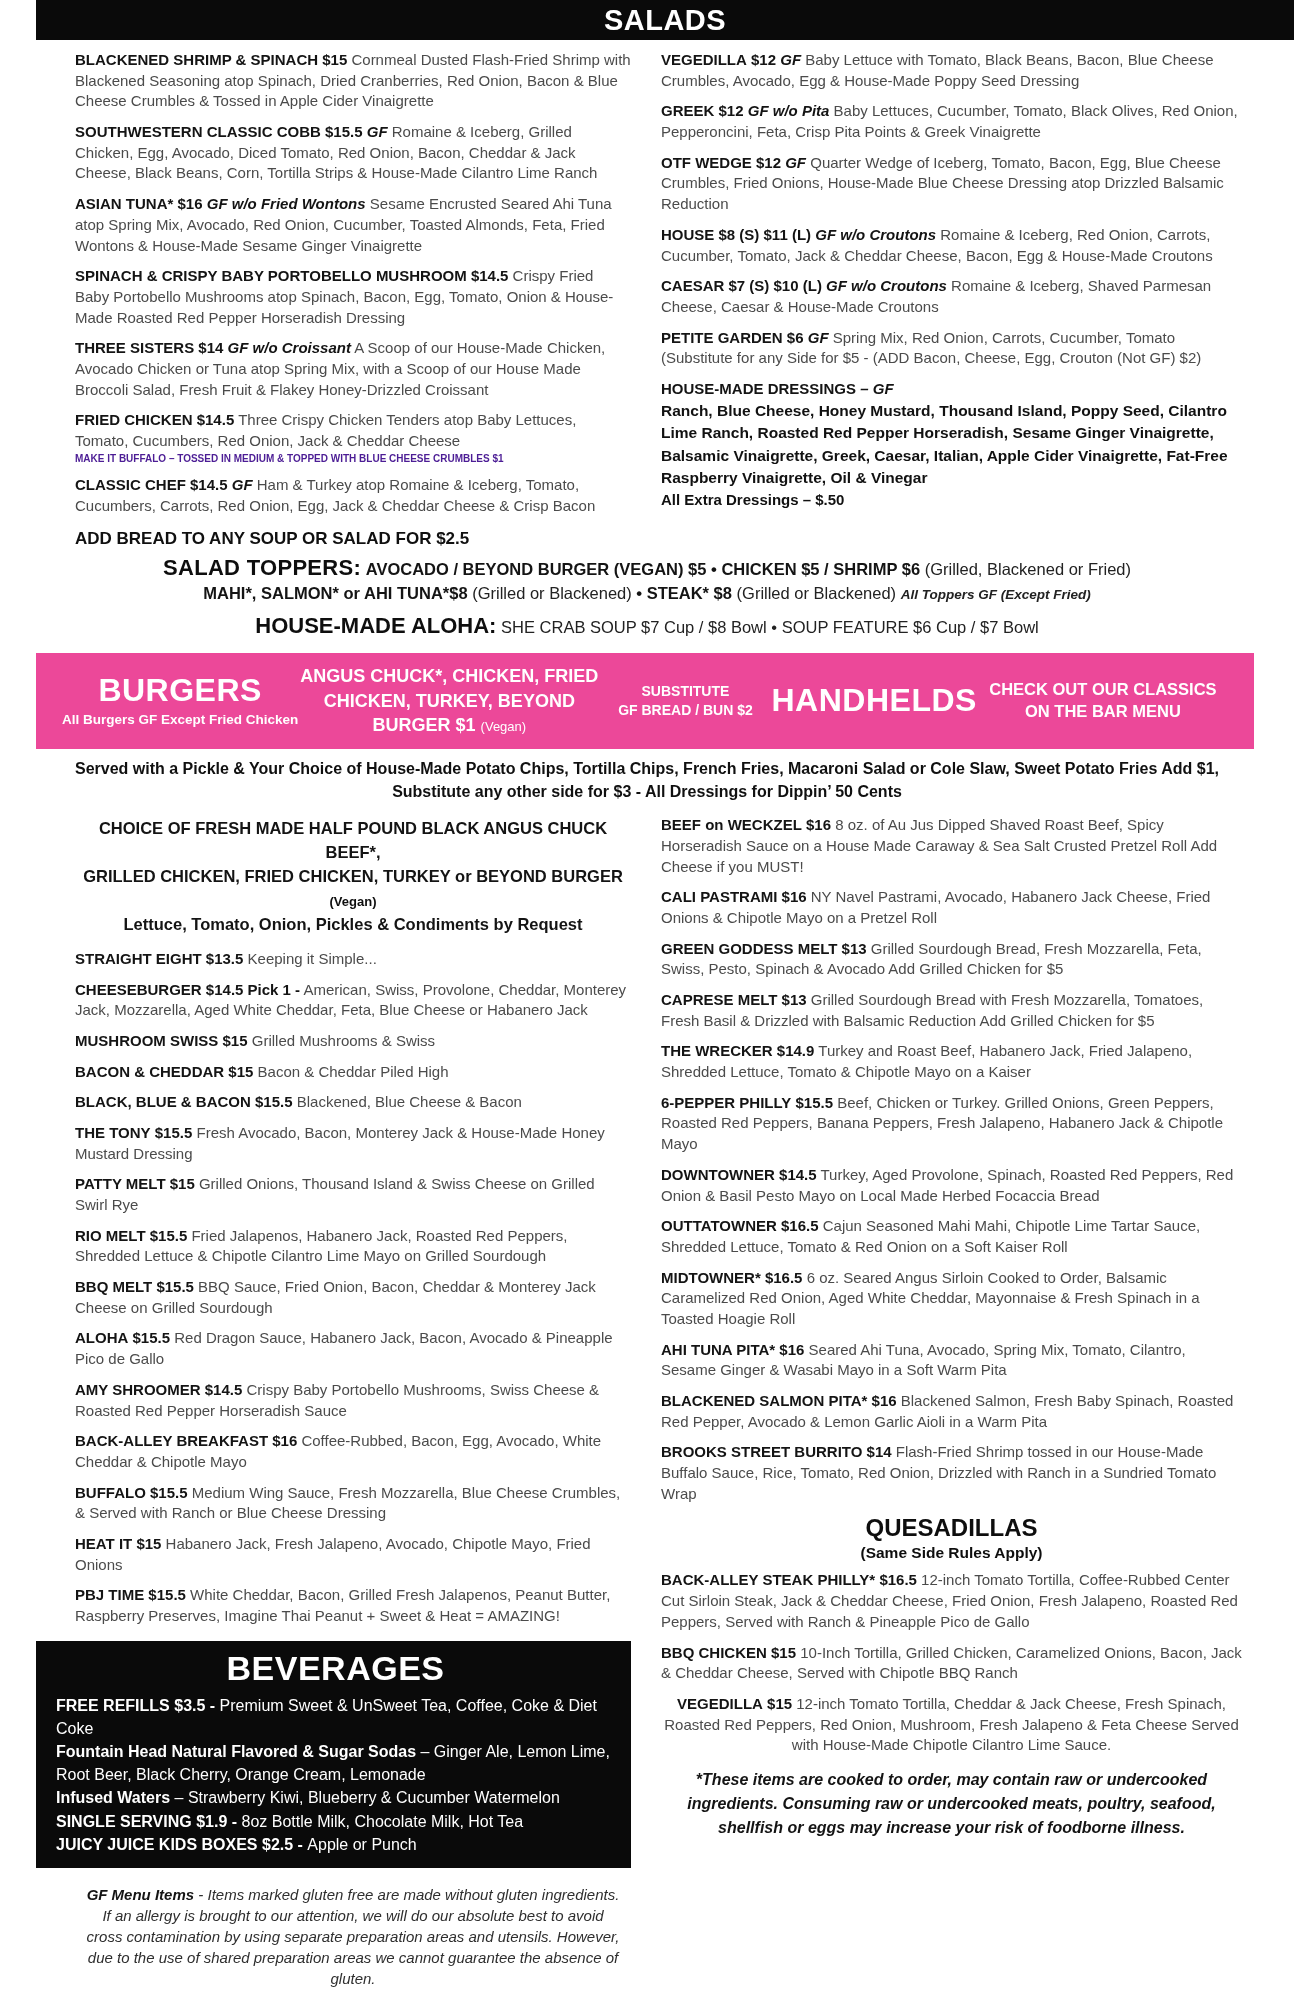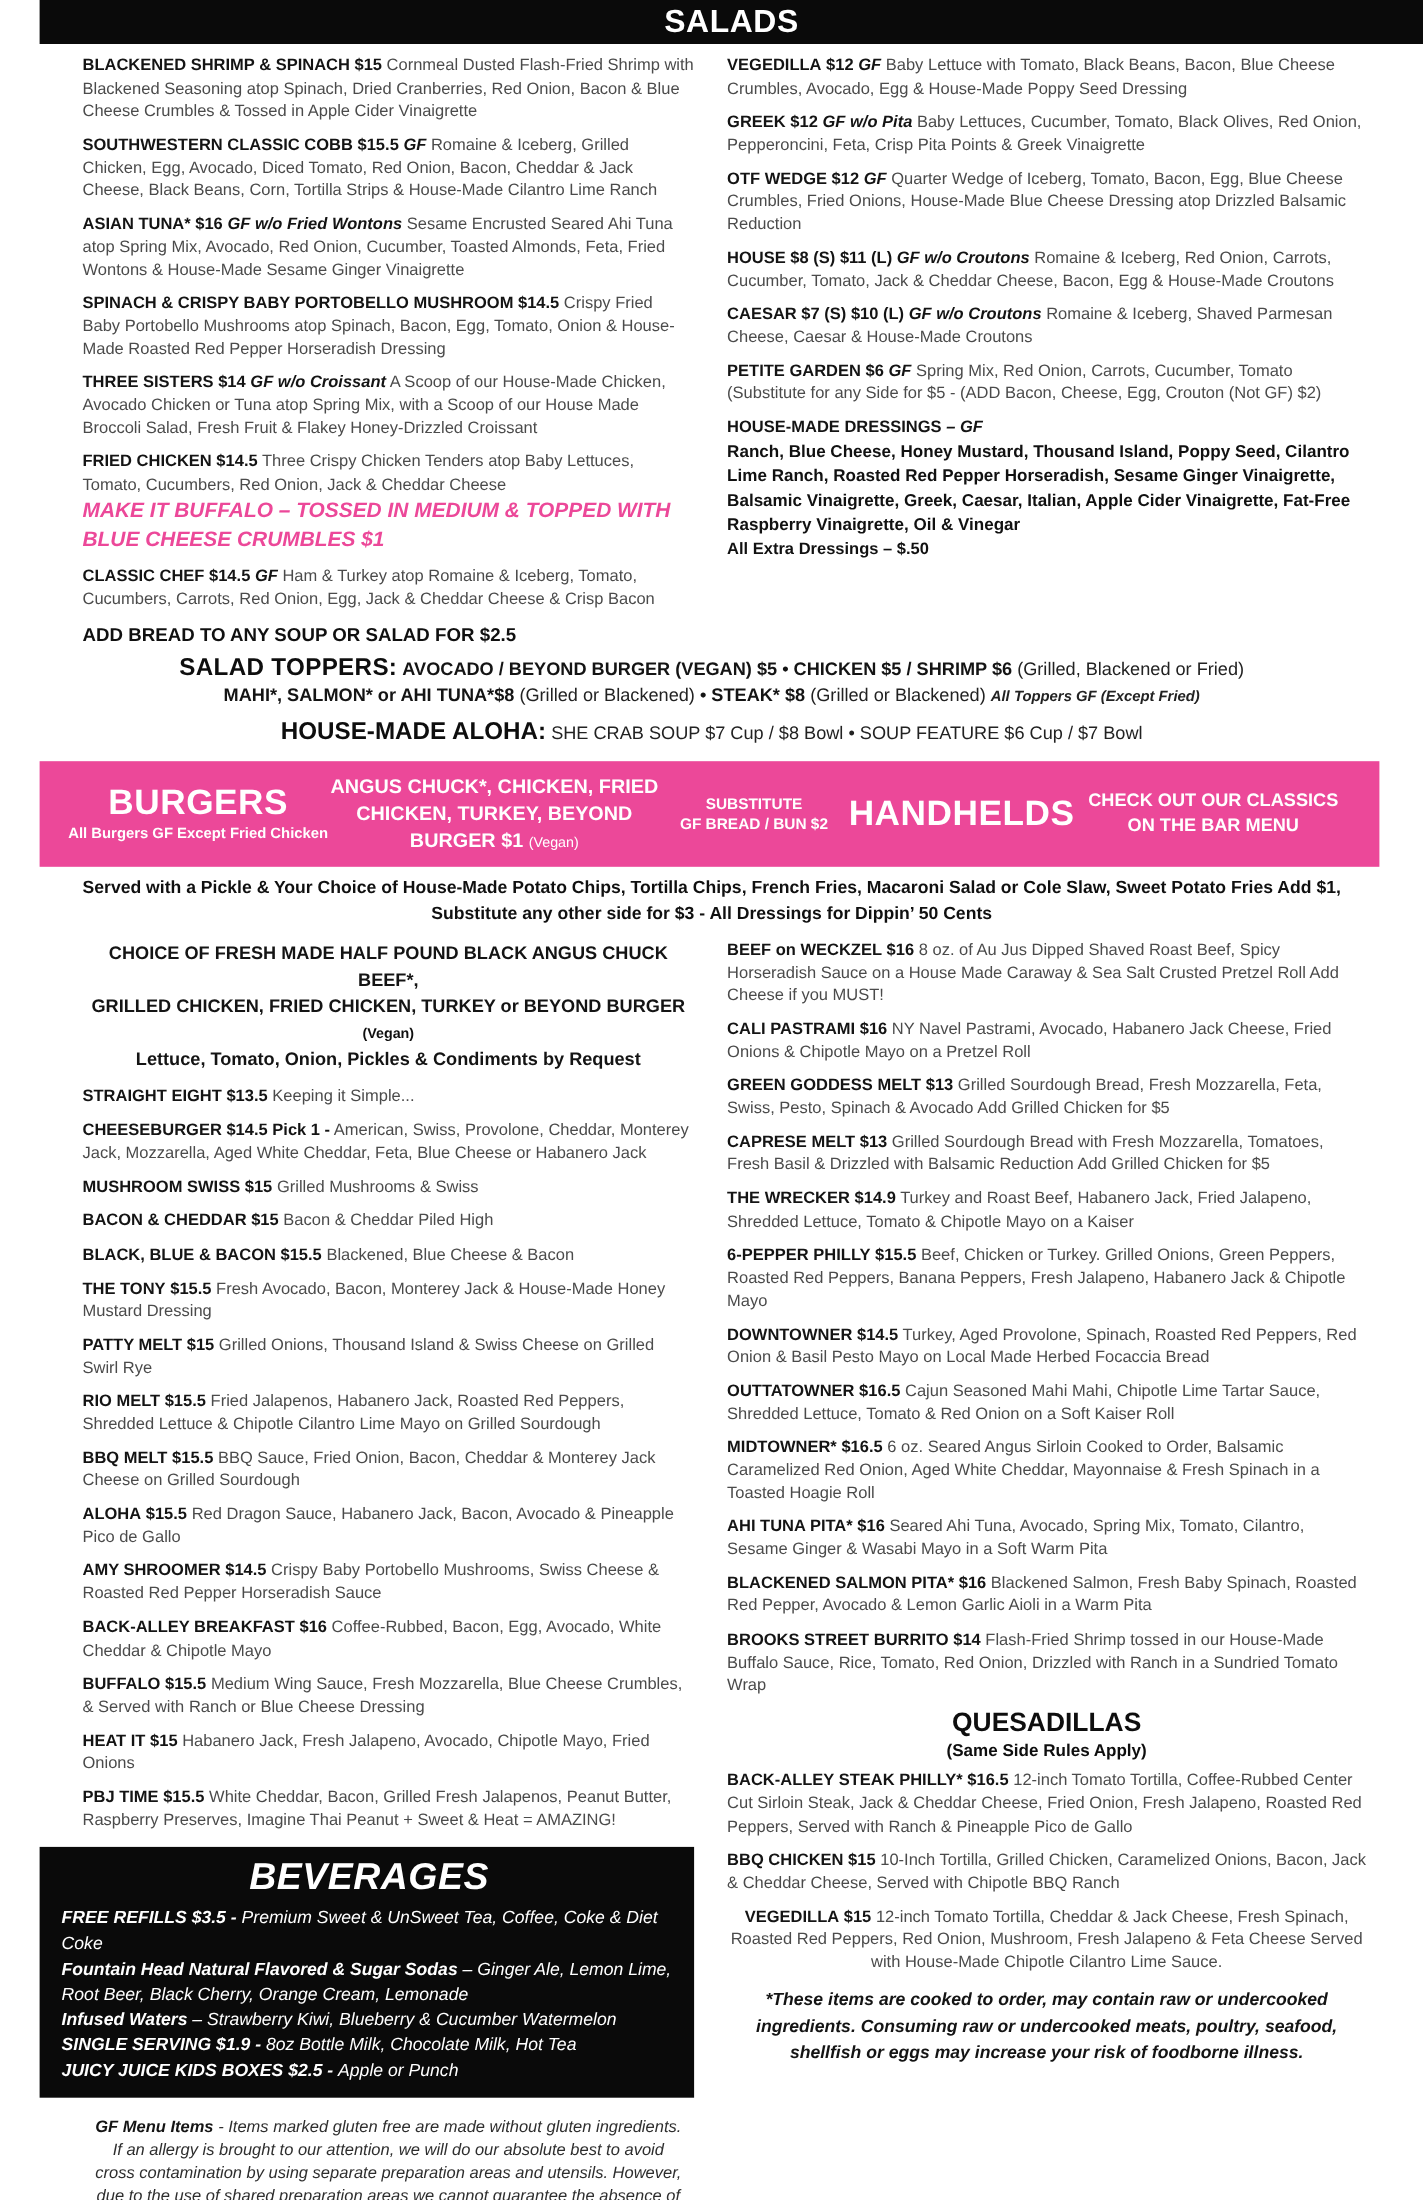--- a/index.html
+++ b/index.html
@@ -9,21 +9,21 @@
   .bar{background:#0a0a0a;color:#fff;text-align:center;}
   .salads-bar{margin-left:36px;height:40px;line-height:40px;font-size:29px;font-weight:bold;letter-spacing:.5px;}
 
   .two-col{display:grid;grid-template-columns:556px 1fr;column-gap:30px;padding:10px 52px 0 75px;}
   .col{min-width:0;}
 
   .item{margin:0 0 10px 0;font-size:15px;line-height:1.38;color:#4b4b4b;}
   .item .nm,.item .pr,.item .ld{font-weight:bold;color:#141414;}
   .item .gf{font-weight:bold;font-style:italic;color:#141414;}
   .item .ds{color:#4b4b4b;}
-  .item .note{display:block;font-weight:bold;font-style:italic;color:#ec4899;font-size:19px;}
+  .item .note{display:block;font-weight:bold;color:#4c1d95;font-size:10px;}
   .item .noteb{display:block;font-weight:bold;color:#111;}
   .item .bds{display:block;font-weight:bold;color:#111;font-size:15.5px;line-height:1.45;}
   .item.center{text-align:center;}
 
   .add-bread{font-weight:bold;font-size:17px;color:#101010;padding:2px 0 0 75px;}
   .toppers{text-align:center;padding:6px 30px 0 30px;font-size:16.5px;color:#222;}
   .toppers .label{font-weight:bold;font-size:22px;color:#0e0e0e;letter-spacing:.3px;}
   .toppers .line2{margin-top:3px;}
   .seg.b{font-weight:bold;color:#141414;}
   .seg.i{font-style:italic;}
@@ -44,21 +44,21 @@
   .bn-classics{width:250px;font-size:16.5px;font-weight:bold;line-height:1.3;}
 
   .served{text-align:center;font-weight:bold;font-size:16px;color:#101010;line-height:1.45;}
   .served.first{margin-top:8px;}
   .served .seg{font-weight:bold;}
 
   .main-cols{padding-top:12px;}
   .choice{text-align:center;font-weight:bold;font-size:16.5px;color:#0f0f0f;line-height:1.45;margin:2px 0 12px 0;}
   .choice .seg.b{font-weight:bold;}
 
-  .bev-box{background:#0a0a0a;color:#fff;margin:14px 0 0 -39px;padding:6px 16px 12px 20px;font-style:italic;}
+  .bev-box{background:#0a0a0a;color:#fff;margin:14px 0 0 -39px;padding:6px 16px 12px 20px;}
   .bev-title{text-align:center;font-size:34px;font-weight:bold;letter-spacing:.5px;margin:2px 0 6px 0;}
   .rich-line{font-size:16px;line-height:1.45;}
   .bev-box .seg.b{color:#fff;font-weight:bold;}
 
   .gf-disc{text-align:center;font-style:italic;font-size:15px;color:#2e2e2e;margin-top:16px;padding:0 8px;line-height:1.4;}
   .ques-head{text-align:center;margin:4px 0 8px 0;}
   .ques-title{font-size:24px;font-weight:bold;color:#0e0e0e;}
   .ques-sub{font-size:15.5px;font-weight:bold;color:#0e0e0e;margin-top:2px;}
   .cooked{text-align:center;font-weight:bold;font-style:italic;font-size:16px;color:#141414;line-height:1.5;margin-top:12px;padding:0 6px;}
 </style>

